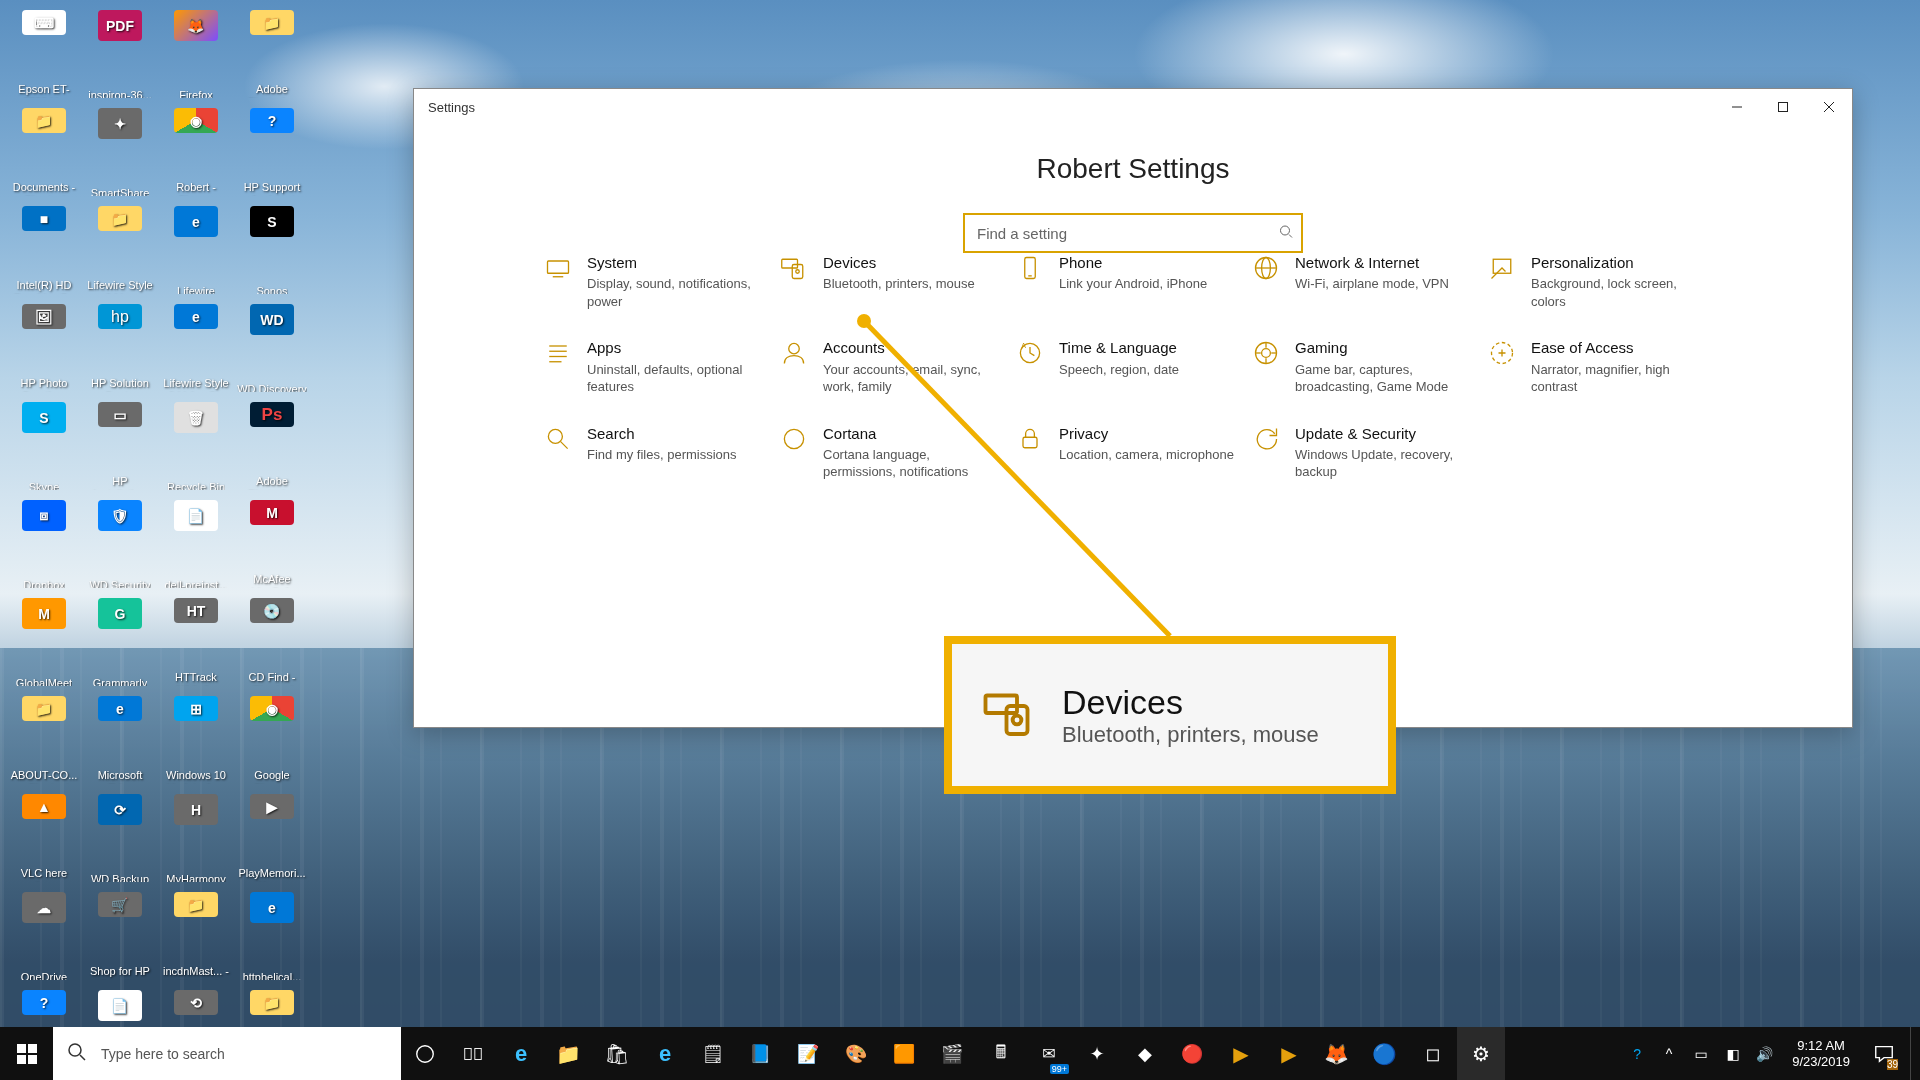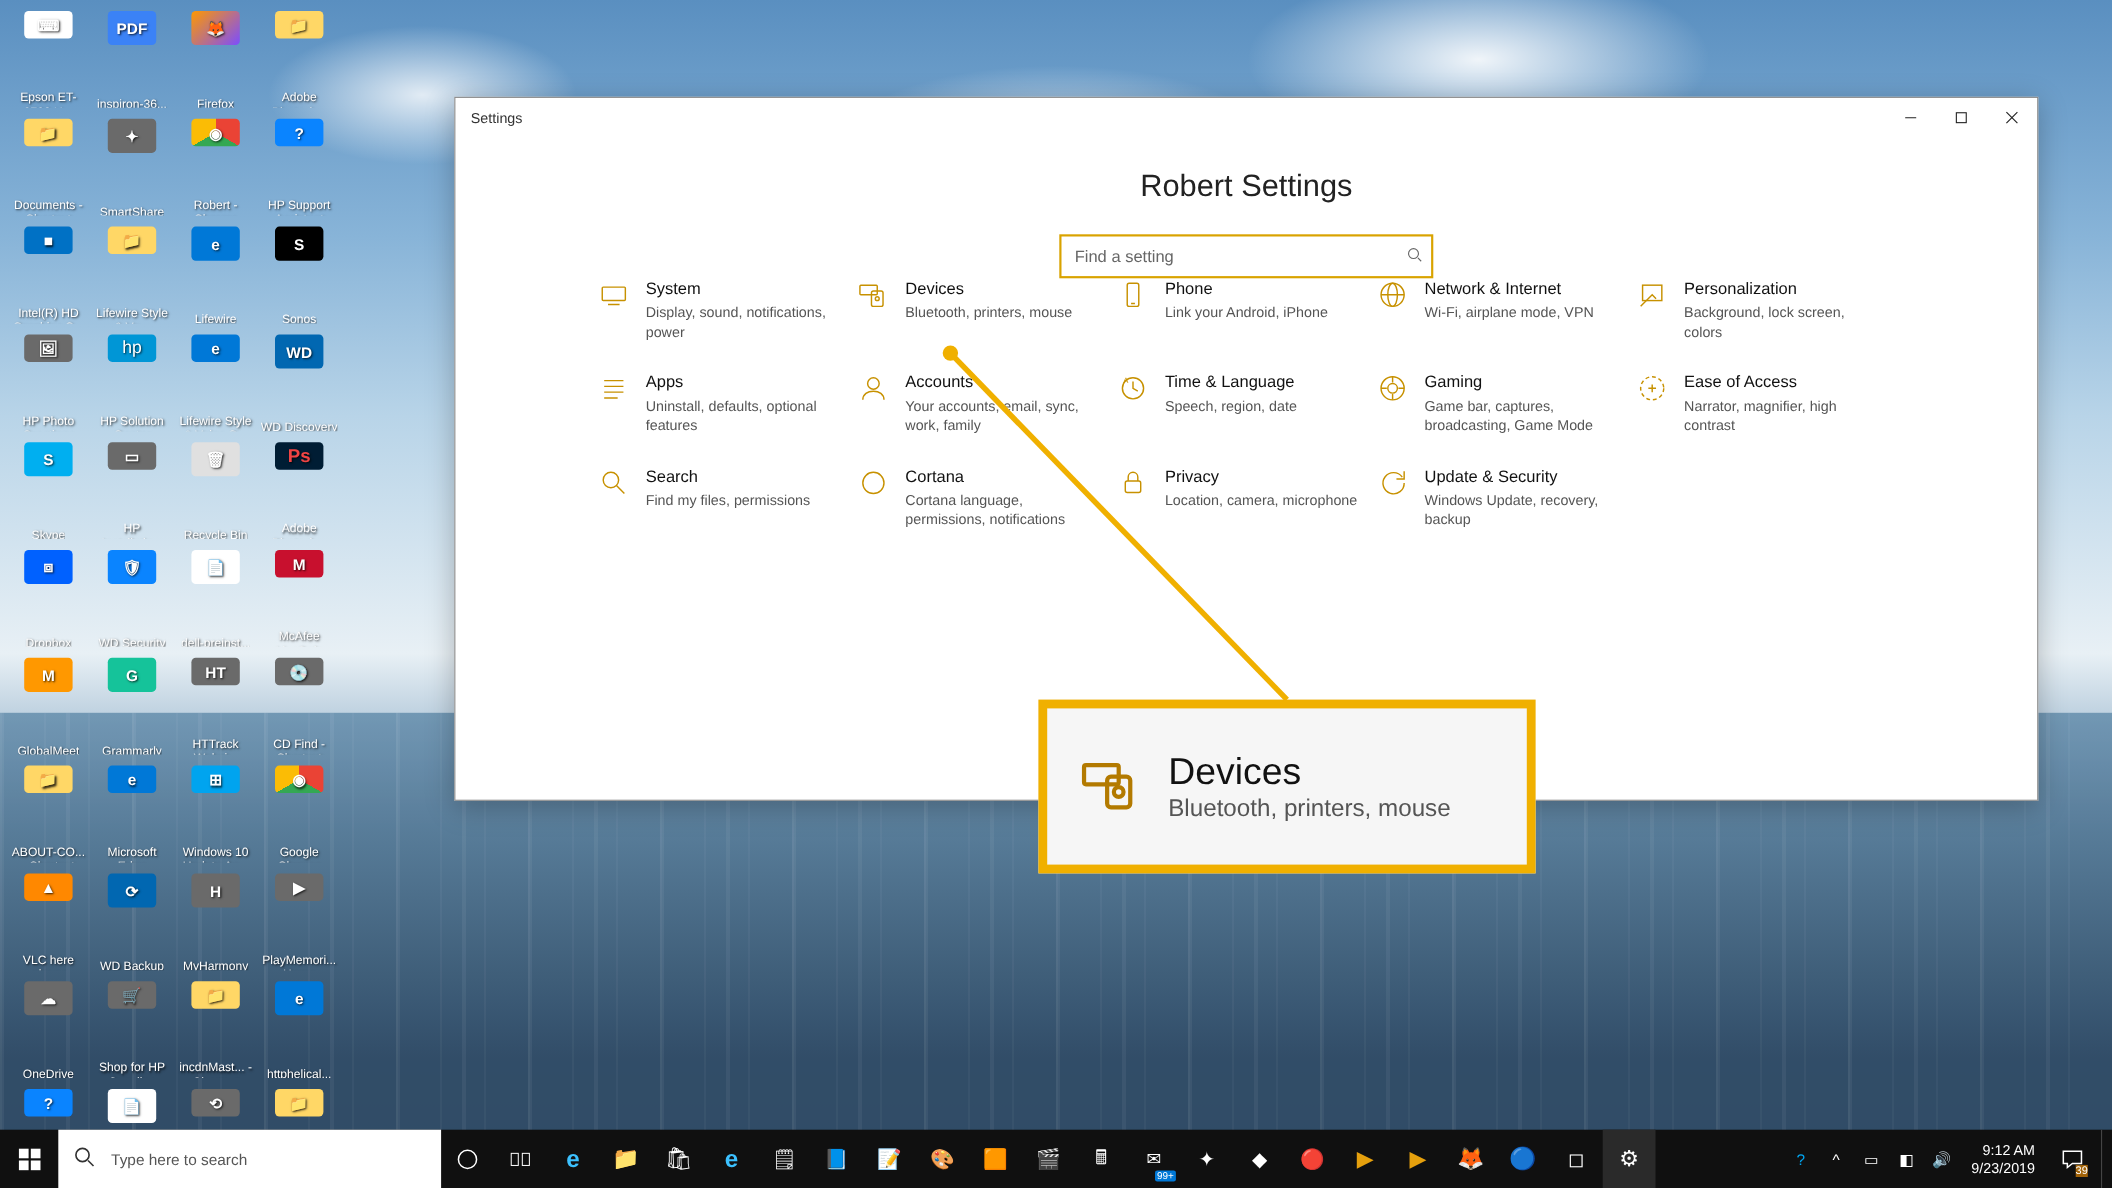--- a/index.html
+++ b/index.html
@@ -146,32 +146,32 @@
   .tb-search .srch-icon { color:#333; }
   .tb-icons { display:flex; height:53px; }
   .tb-ic {
     width:48px; height:53px; display:flex; align-items:center; justify-content:center;
     cursor:pointer; position:relative;
   }
   .tb-ic.active { background:#2a2a2a; }
   .tb-ic svg { width:22px; height:22px; }
   .tray { margin-left:auto; display:flex; align-items:center; gap:6px; padding-right:4px;}
   .tray .tric { width:26px; height:53px; display:flex; align-items:center; justify-content:center; font-size:14px; cursor:pointer;}
-  .tray .clock { text-align:right; font-size:13px; line-height:1.2; padding:0 8px; cursor:pointer;}
+  .tray .clock { text-align:center; font-size:13px; line-height:1.2; padding:0 8px; cursor:pointer;}
   .tray .notif {
     width:40px; height:53px; display:flex; align-items:center; justify-content:center;
     cursor:pointer; position:relative;
   }
   .tray .notif .badge {
     position:absolute; bottom:10px; right:6px; font-size:10px;
     background:#a16207; color:#fff;
   }
 
   
-  .bg-pdf{background:#3b82f6;} .bg-ff{background:linear-gradient(135deg,#ff9800,#7c4dff);}
+  .bg-pdf{background:#be185d;} .bg-ff{background:linear-gradient(135deg,#ff9800,#7c4dff);}
   .bg-folder{background:#ffd766;} .bg-ps{background:#001d34;color:#00c8ff;}
   .bg-chrome{background:conic-gradient(#ea4335 0 120deg,#34a853 120deg 240deg,#fbbc05 240deg 360deg);}
   .bg-help{background:#0a84ff;} .bg-edge{background:#0078d7;}
   .bg-bin{background:#e0e0e0;} .bg-drop{background:#0061ff;}
   .bg-skype{background:#00aff0;} .bg-shield{background:#0a84ff;}
   .bg-doc{background:#fff;} .bg-mcaf{background:#c8102e;}
   .bg-gm{background:#ff9800;} .bg-gram{background:#15c39a;} .bg-vlc{background:#ff8800;}
   .bg-sonos{background:#000;} .bg-wd{background:#0167b1;}
   .bg-win{background:#00a4ef;} .bg-hp{background:#0096d6;}
   .bg-intel{background:#0071c5;} .bg-gen{background:#6a6a6a;}

